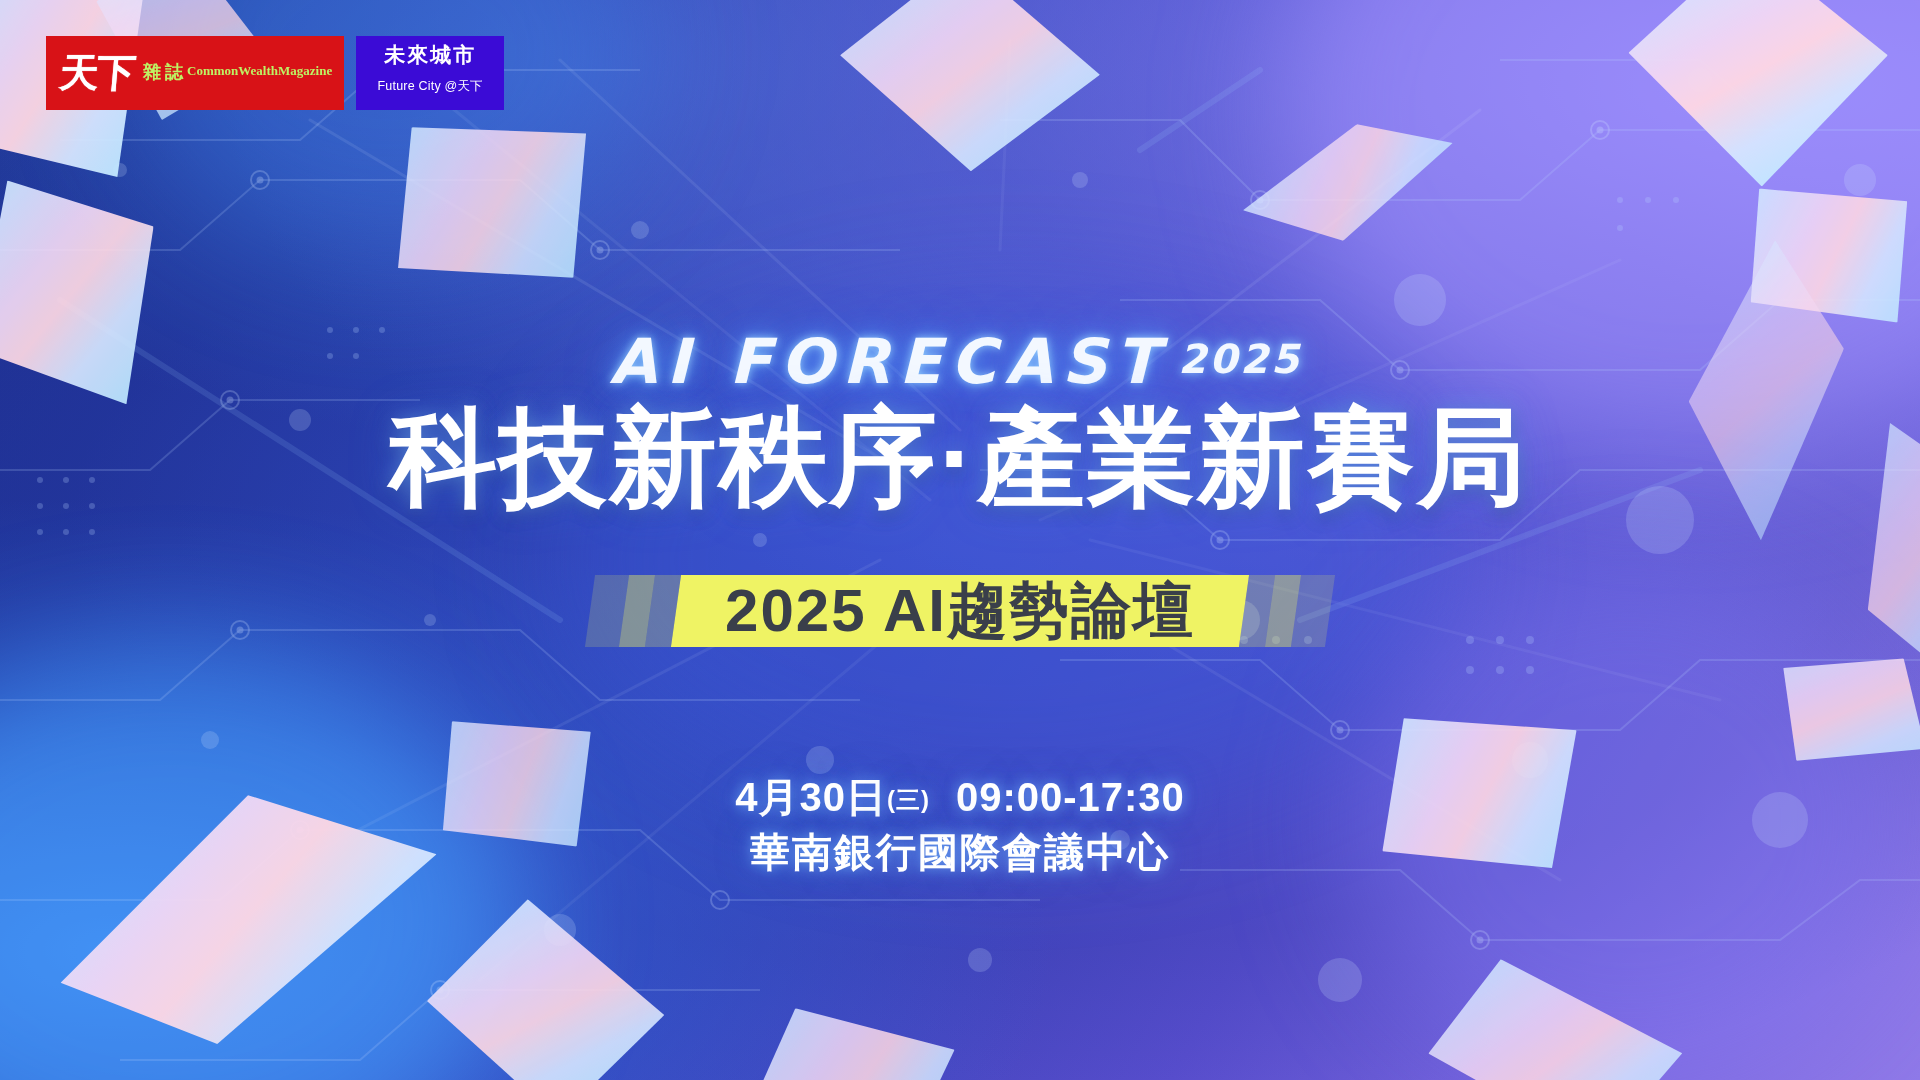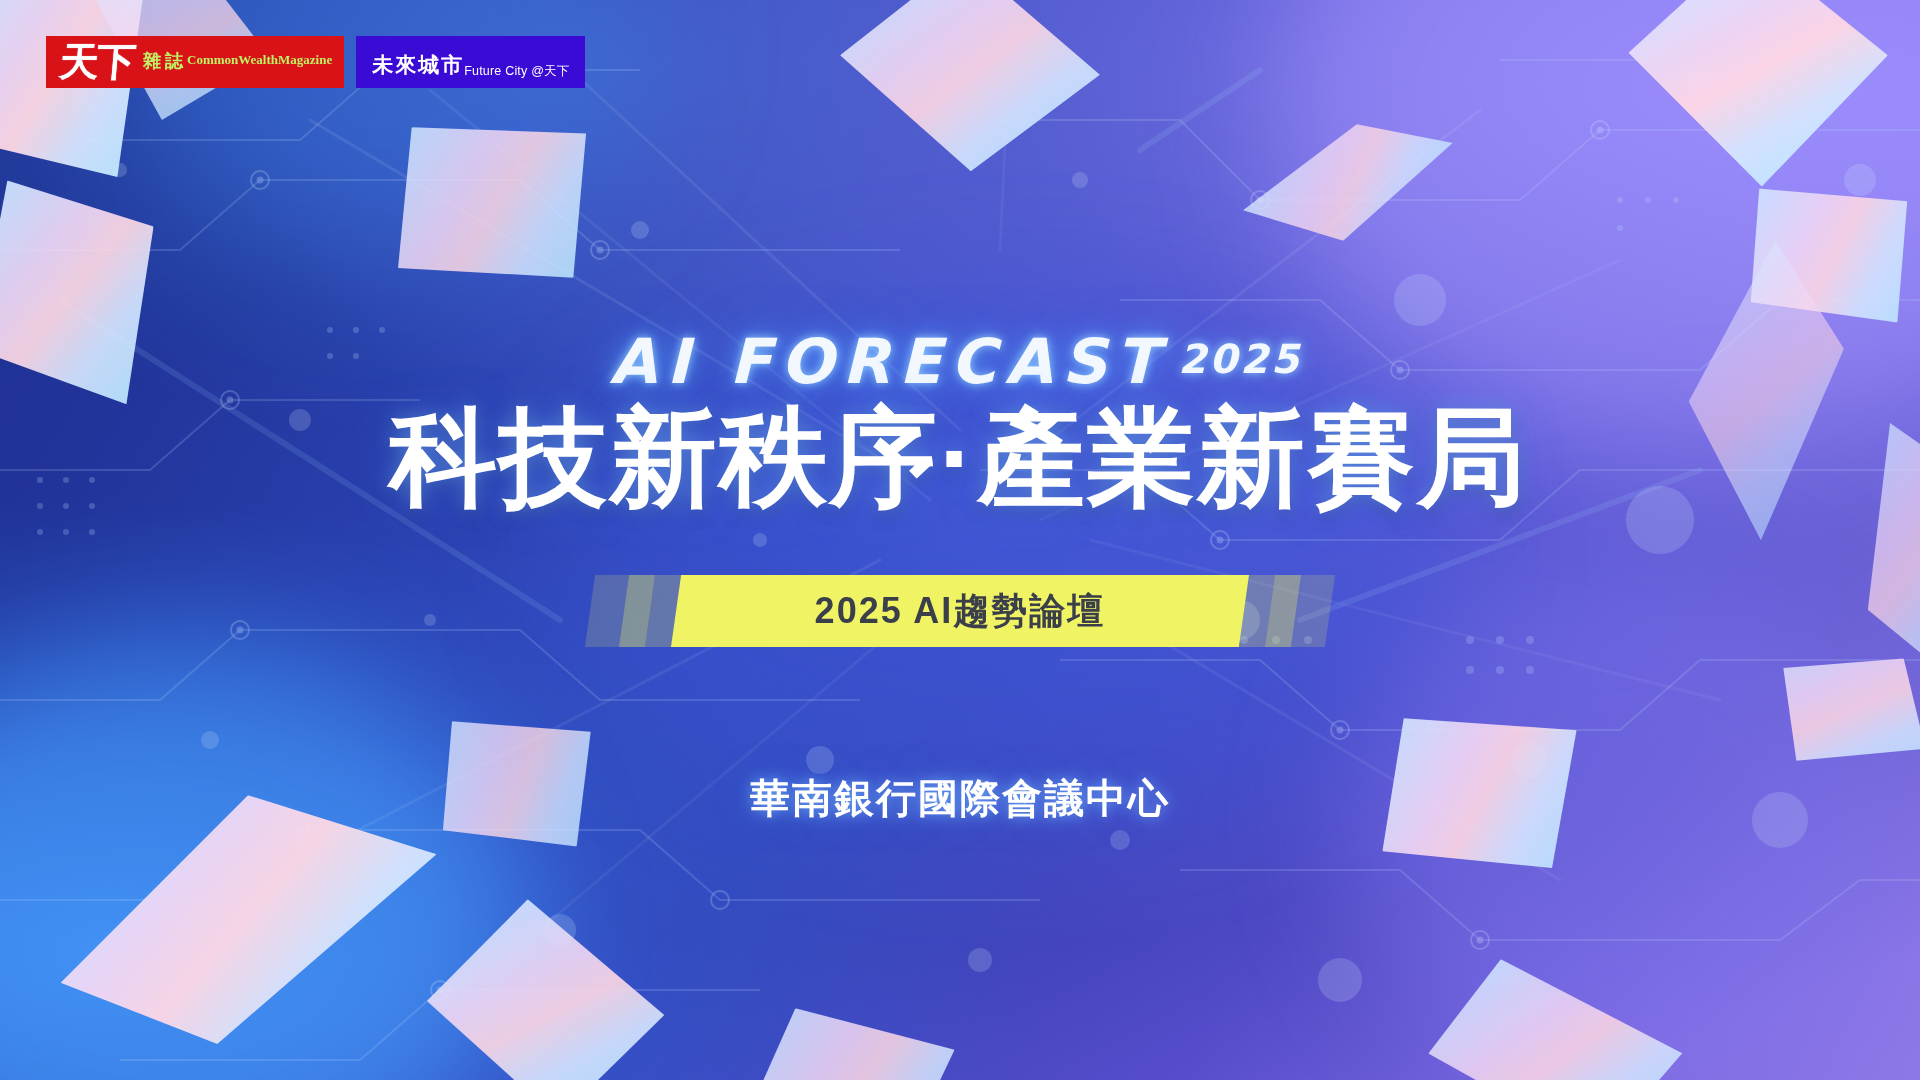--- a/index.html
+++ b/index.html
@@ -44,21 +44,21 @@
   }
   .cw-mark{
     font-family:"Liberation Serif","DejaVu Serif",serif;color:#fff;font-weight:700;
     font-size:39px;line-height:.96;letter-spacing:-2px;white-space:nowrap;
     transform:skewX(-5deg);text-shadow:0 0 1px #fff;
   }
   .cw-right{display:flex;flex-direction:row;justify-content:center;color:#bef264;}
   .cw-zh{font-family:"Liberation Serif","DejaVu Serif",serif;font-size:18px;font-weight:700;letter-spacing:4px;line-height:1.1;}
   .cw-en1,.cw-en2{font-family:"Liberation Serif","DejaVu Serif",serif;font-size:13px;font-weight:700;line-height:1.22;}
   .logo-fc{
-    background:#3b0bd6;padding:7px 16px 0;display:flex;flex-direction:row;
+    background:#3b0bd6;padding:7px 16px 16px;display:flex;flex-direction:column;
     align-items:center;justify-content:center;color:#fff;min-width:148px;
   }
   .fc-zh{font-size:21px;font-weight:700;letter-spacing:2px;line-height:1.18;}
   .fc-en{font-size:12.5px;font-weight:400;letter-spacing:.2px;line-height:1.3;margin-top:10px;}
 
   
   .content{position:absolute;inset:0;z-index:20;}
 
   .forecast{
     position:absolute;left:0;right:0;top:325px;text-align:center;
@@ -93,21 +93,21 @@
     width:740px;height:72px;display:flex;
   }
   .rb-seg{height:100%;}
   .rb-s1{width:34px;background:rgba(238,242,92,.18);}
   .rb-s2{width:26px;background:rgba(238,242,92,.42);}
   .rb-s3{width:26px;background:rgba(238,242,92,.25);}
   .rb-core{flex:1;background:#eff364;}
   .ribbon-text{
     position:absolute;left:0;right:0;top:575px;height:72px;
     display:flex;align-items:center;justify-content:center;
-    font-size:36px;font-weight:700;color:#3a3f4a;letter-spacing:2px;
+    font-size:60px;font-weight:700;color:#3a3f4a;letter-spacing:2px;
   }
 
   .meta{
     position:absolute;left:0;right:0;top:770px;text-align:center;color:#ffffff;
     text-shadow:0 0 14px rgba(120,185,255,.8),0 0 34px rgba(60,130,240,.5);
   }
   .meta-date{font-size:40px;font-weight:700;letter-spacing:1px;line-height:1.35;white-space:nowrap;}
   .meta-day{font-size:24px;font-weight:700;position:relative;top:-3px;}
   .meta-time{margin-left:26px;letter-spacing:1px;}
   .meta-venue{font-size:40px;font-weight:700;letter-spacing:2px;line-height:1.32;margin-top:2px;text-align:center;}
@@ -373,17 +373,20 @@
         <span class="rb-seg rb-s3"></span>
         <span class="rb-core"></span>
         <span class="rb-seg rb-s3"></span>
         <span class="rb-seg rb-s2"></span>
         <span class="rb-seg rb-s1"></span>
       </div>
     </div>
     <div class="ribbon-text">2025 AI趨勢論壇</div>
 
     <div class="meta">
+      <div class="meta-date">
+        <span>4月30日</span><span class="meta-day">(三)</span><span class="meta-time">09:00-17:30</span>
+      </div>
       <div class="meta-venue">華南銀行國際會議中心</div>
     </div>
 
   </div>
 </div>
 
 </body></html>

